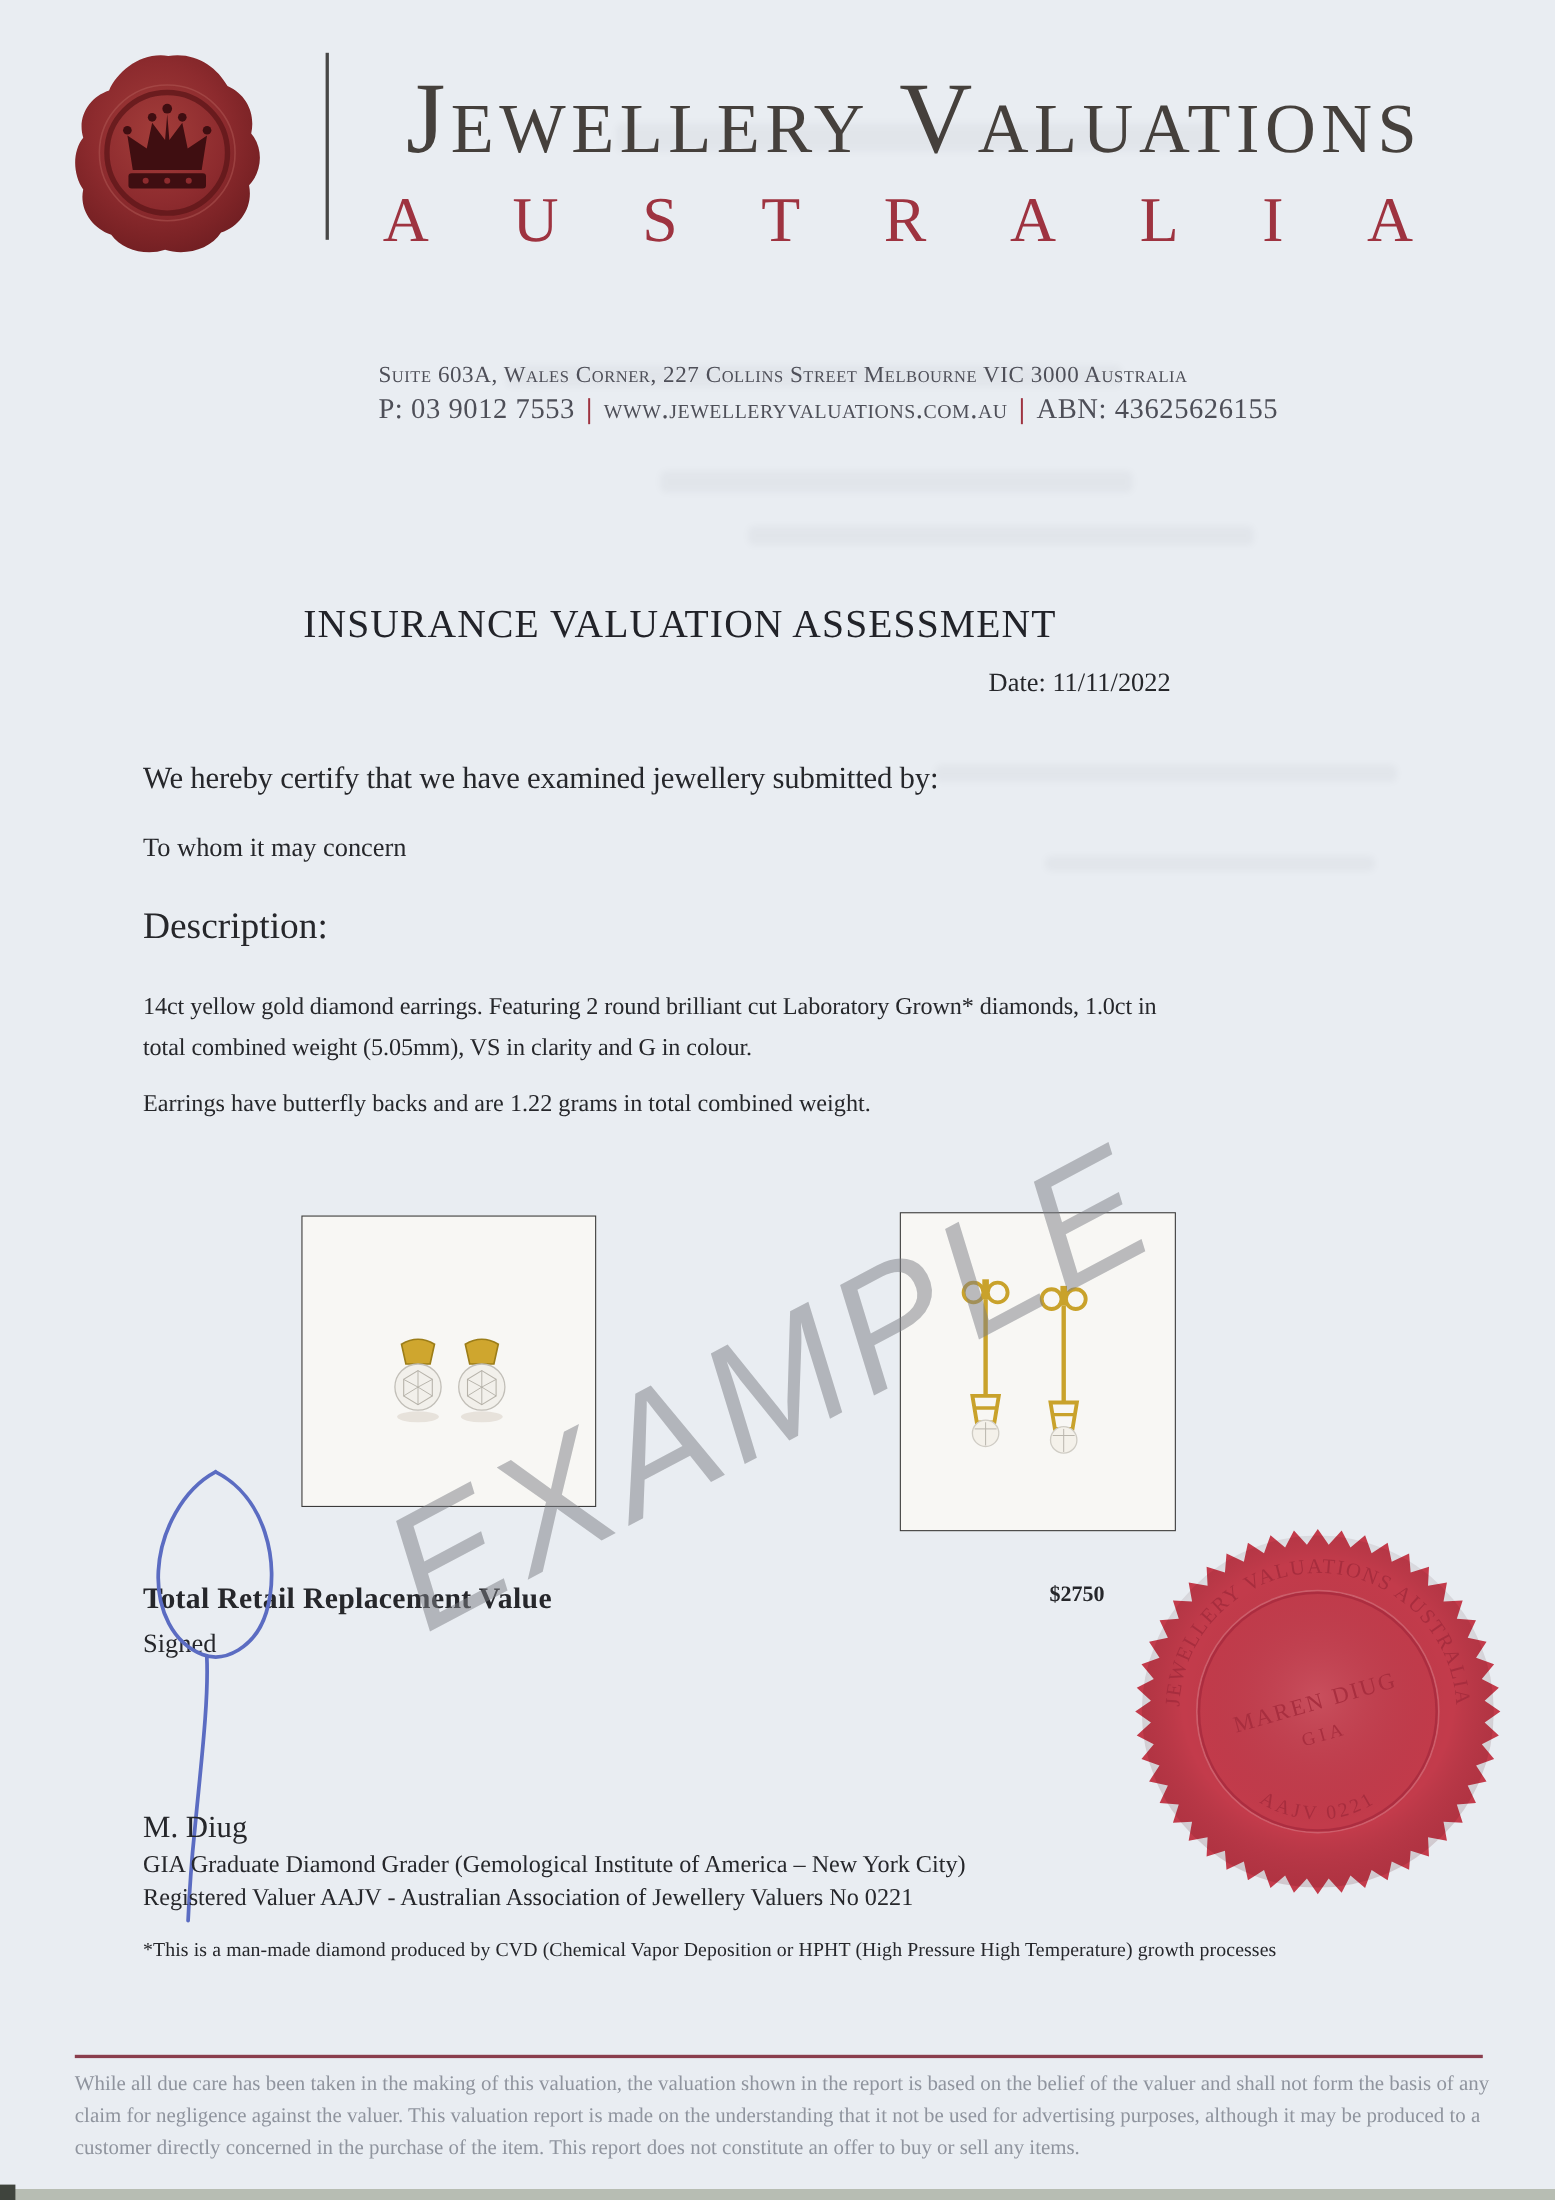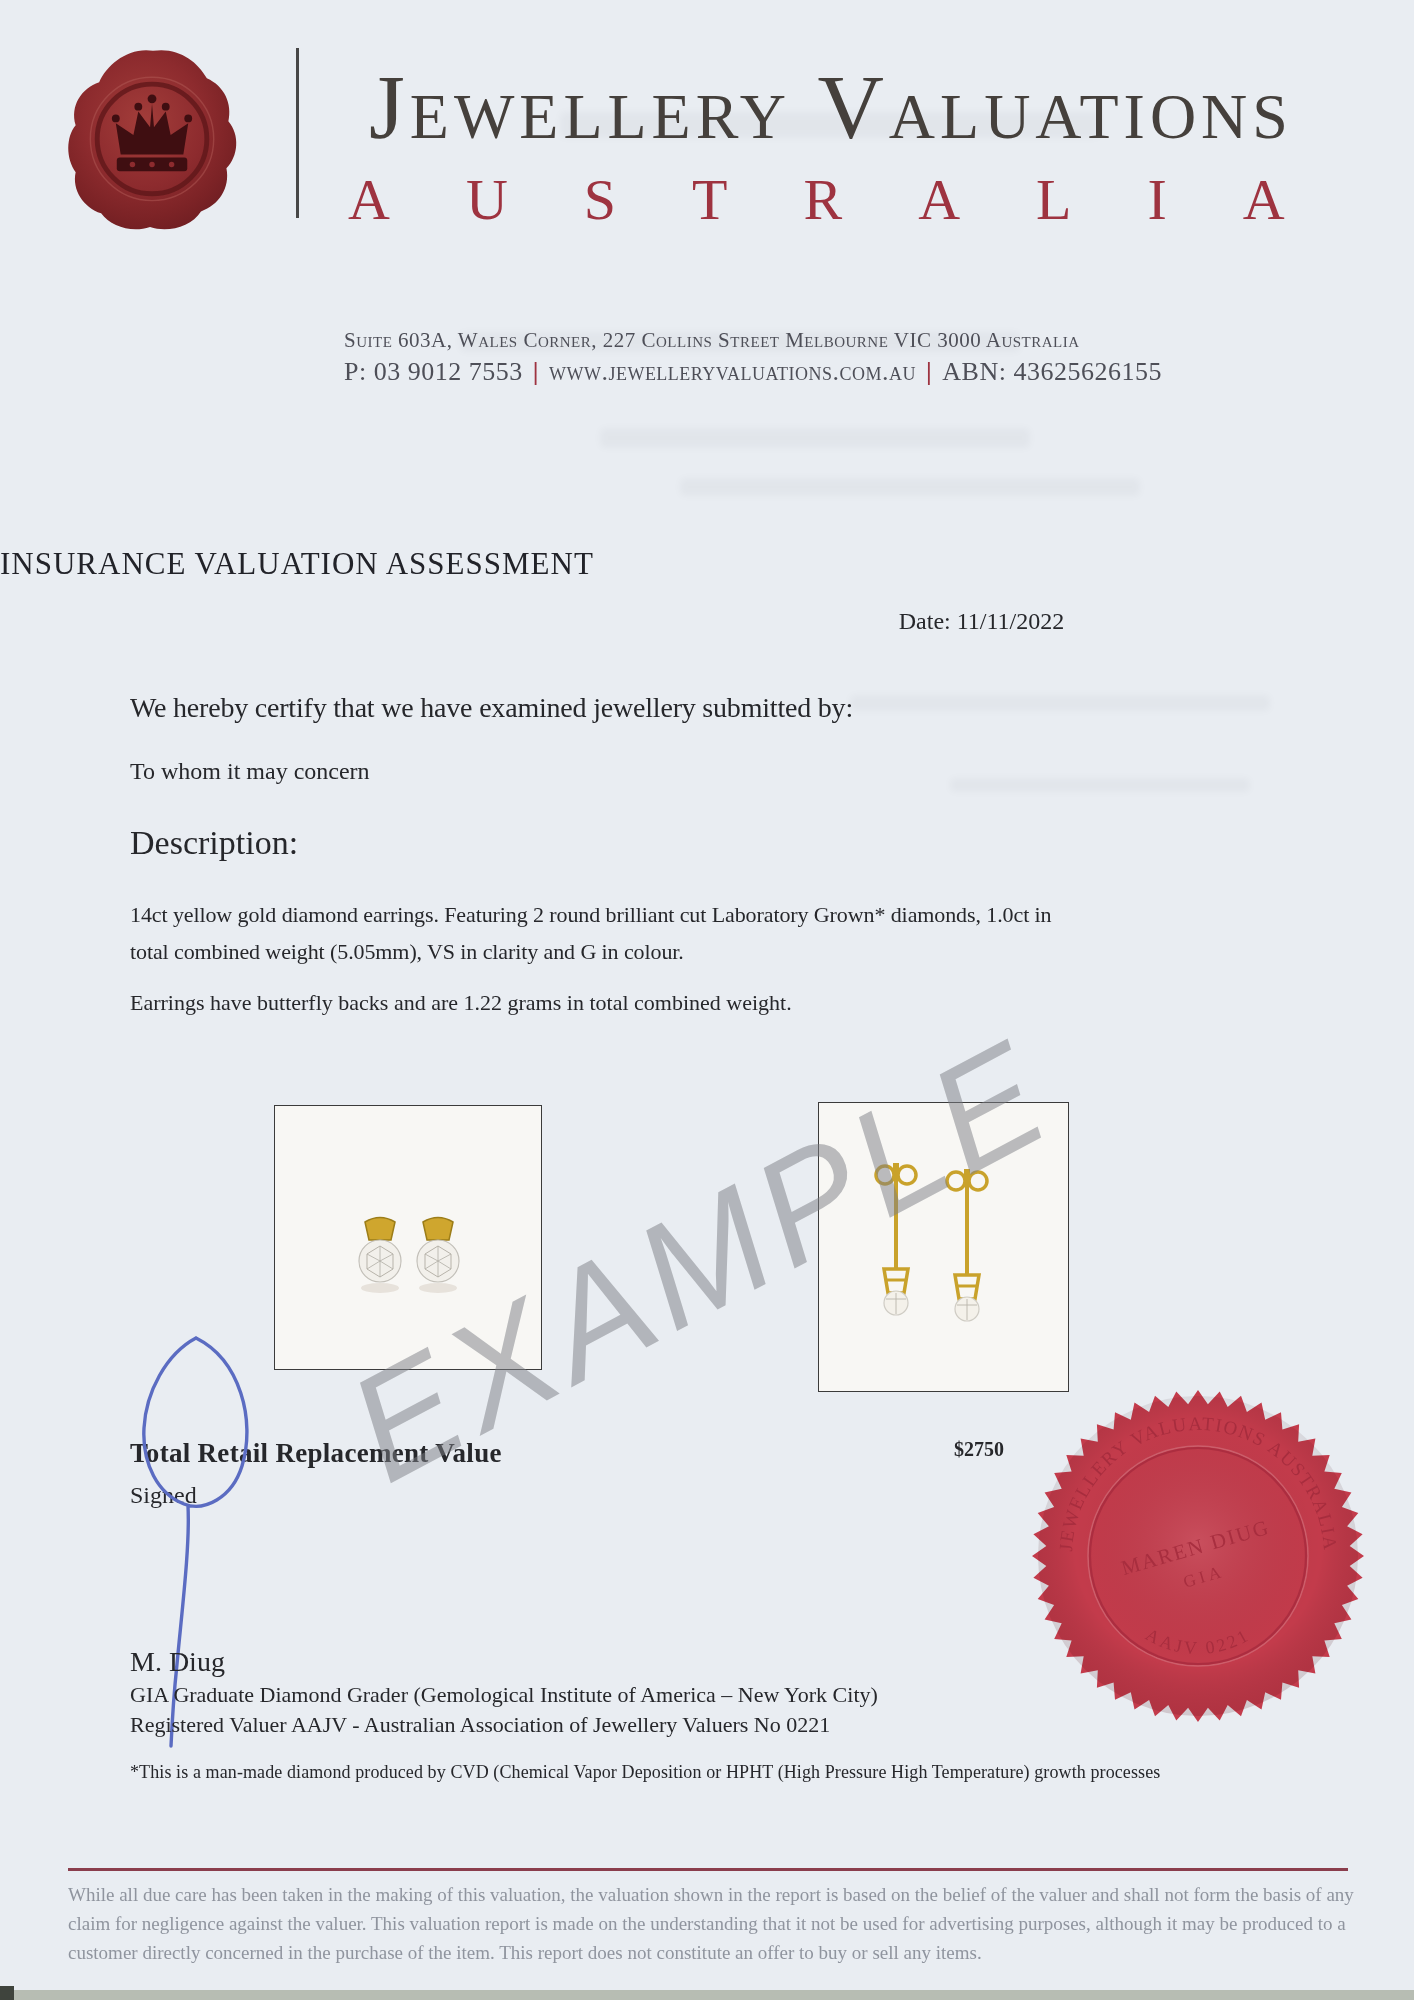--- a/index.html
+++ b/index.html
@@ -17,21 +17,21 @@
   .divider{left:296px;top:48px;width:3px;height:170px;background:#474747;}
   .brand-title{left:344px;top:54px;width:1010px;font-variant:small-caps;font-size:92px;
     letter-spacing:5px;color:#45403c;white-space:nowrap;margin-left:25px;}
   .brand-country{left:348px;top:166px;font-size:58px;letter-spacing:76px;color:var(--brand-red,#9e3340);white-space:nowrap;}
   .tagline{left:344px;top:256px;font-style:italic;font-size:48px;letter-spacing:3px;color:#63646a;white-space:nowrap;}
   .address-line{left:344px;top:328px;font-variant:small-caps;font-size:21px;letter-spacing:.5px;color:#4e4f58;white-space:nowrap;}
   .contact-line{left:344px;top:357px;font-variant:small-caps;font-size:26px;letter-spacing:.5px;color:#4e4f58;white-space:nowrap;}
   .contact-line .sep{color:var(--brand-red,#9e3340);padding:0 10px;font-weight:bold;}
 
   
-  .doc-title{left:0;top:546px;width:1236px;text-align:left;font-size:31px;letter-spacing:1px;color:#222329;}
+  .doc-title{left:0;top:546px;width:1236px;text-align:center;font-size:36px;letter-spacing:1px;color:#222329;}
   .doc-date{left:800px;top:608px;width:363px;text-align:center;font-size:24px;}
   .certify{left:130px;top:692px;font-size:28px;letter-spacing:-0.2px;}
   .towhom{left:130px;top:758px;font-size:24px;}
   .desc-head{left:130px;top:824px;font-size:34px;}
   .para1{left:130px;top:896px;width:948px;font-size:22px;line-height:37px;letter-spacing:-0.1px;}
   .para2{left:130px;top:990px;font-size:22px;}
 
   .photo{background:#f8f7f4;border:1.5px solid #3b3b3b;}
   .photo-left{left:274px;top:1105px;width:266px;height:263px;}
   .photo-right{left:818px;top:1102px;width:249px;height:288px;}

